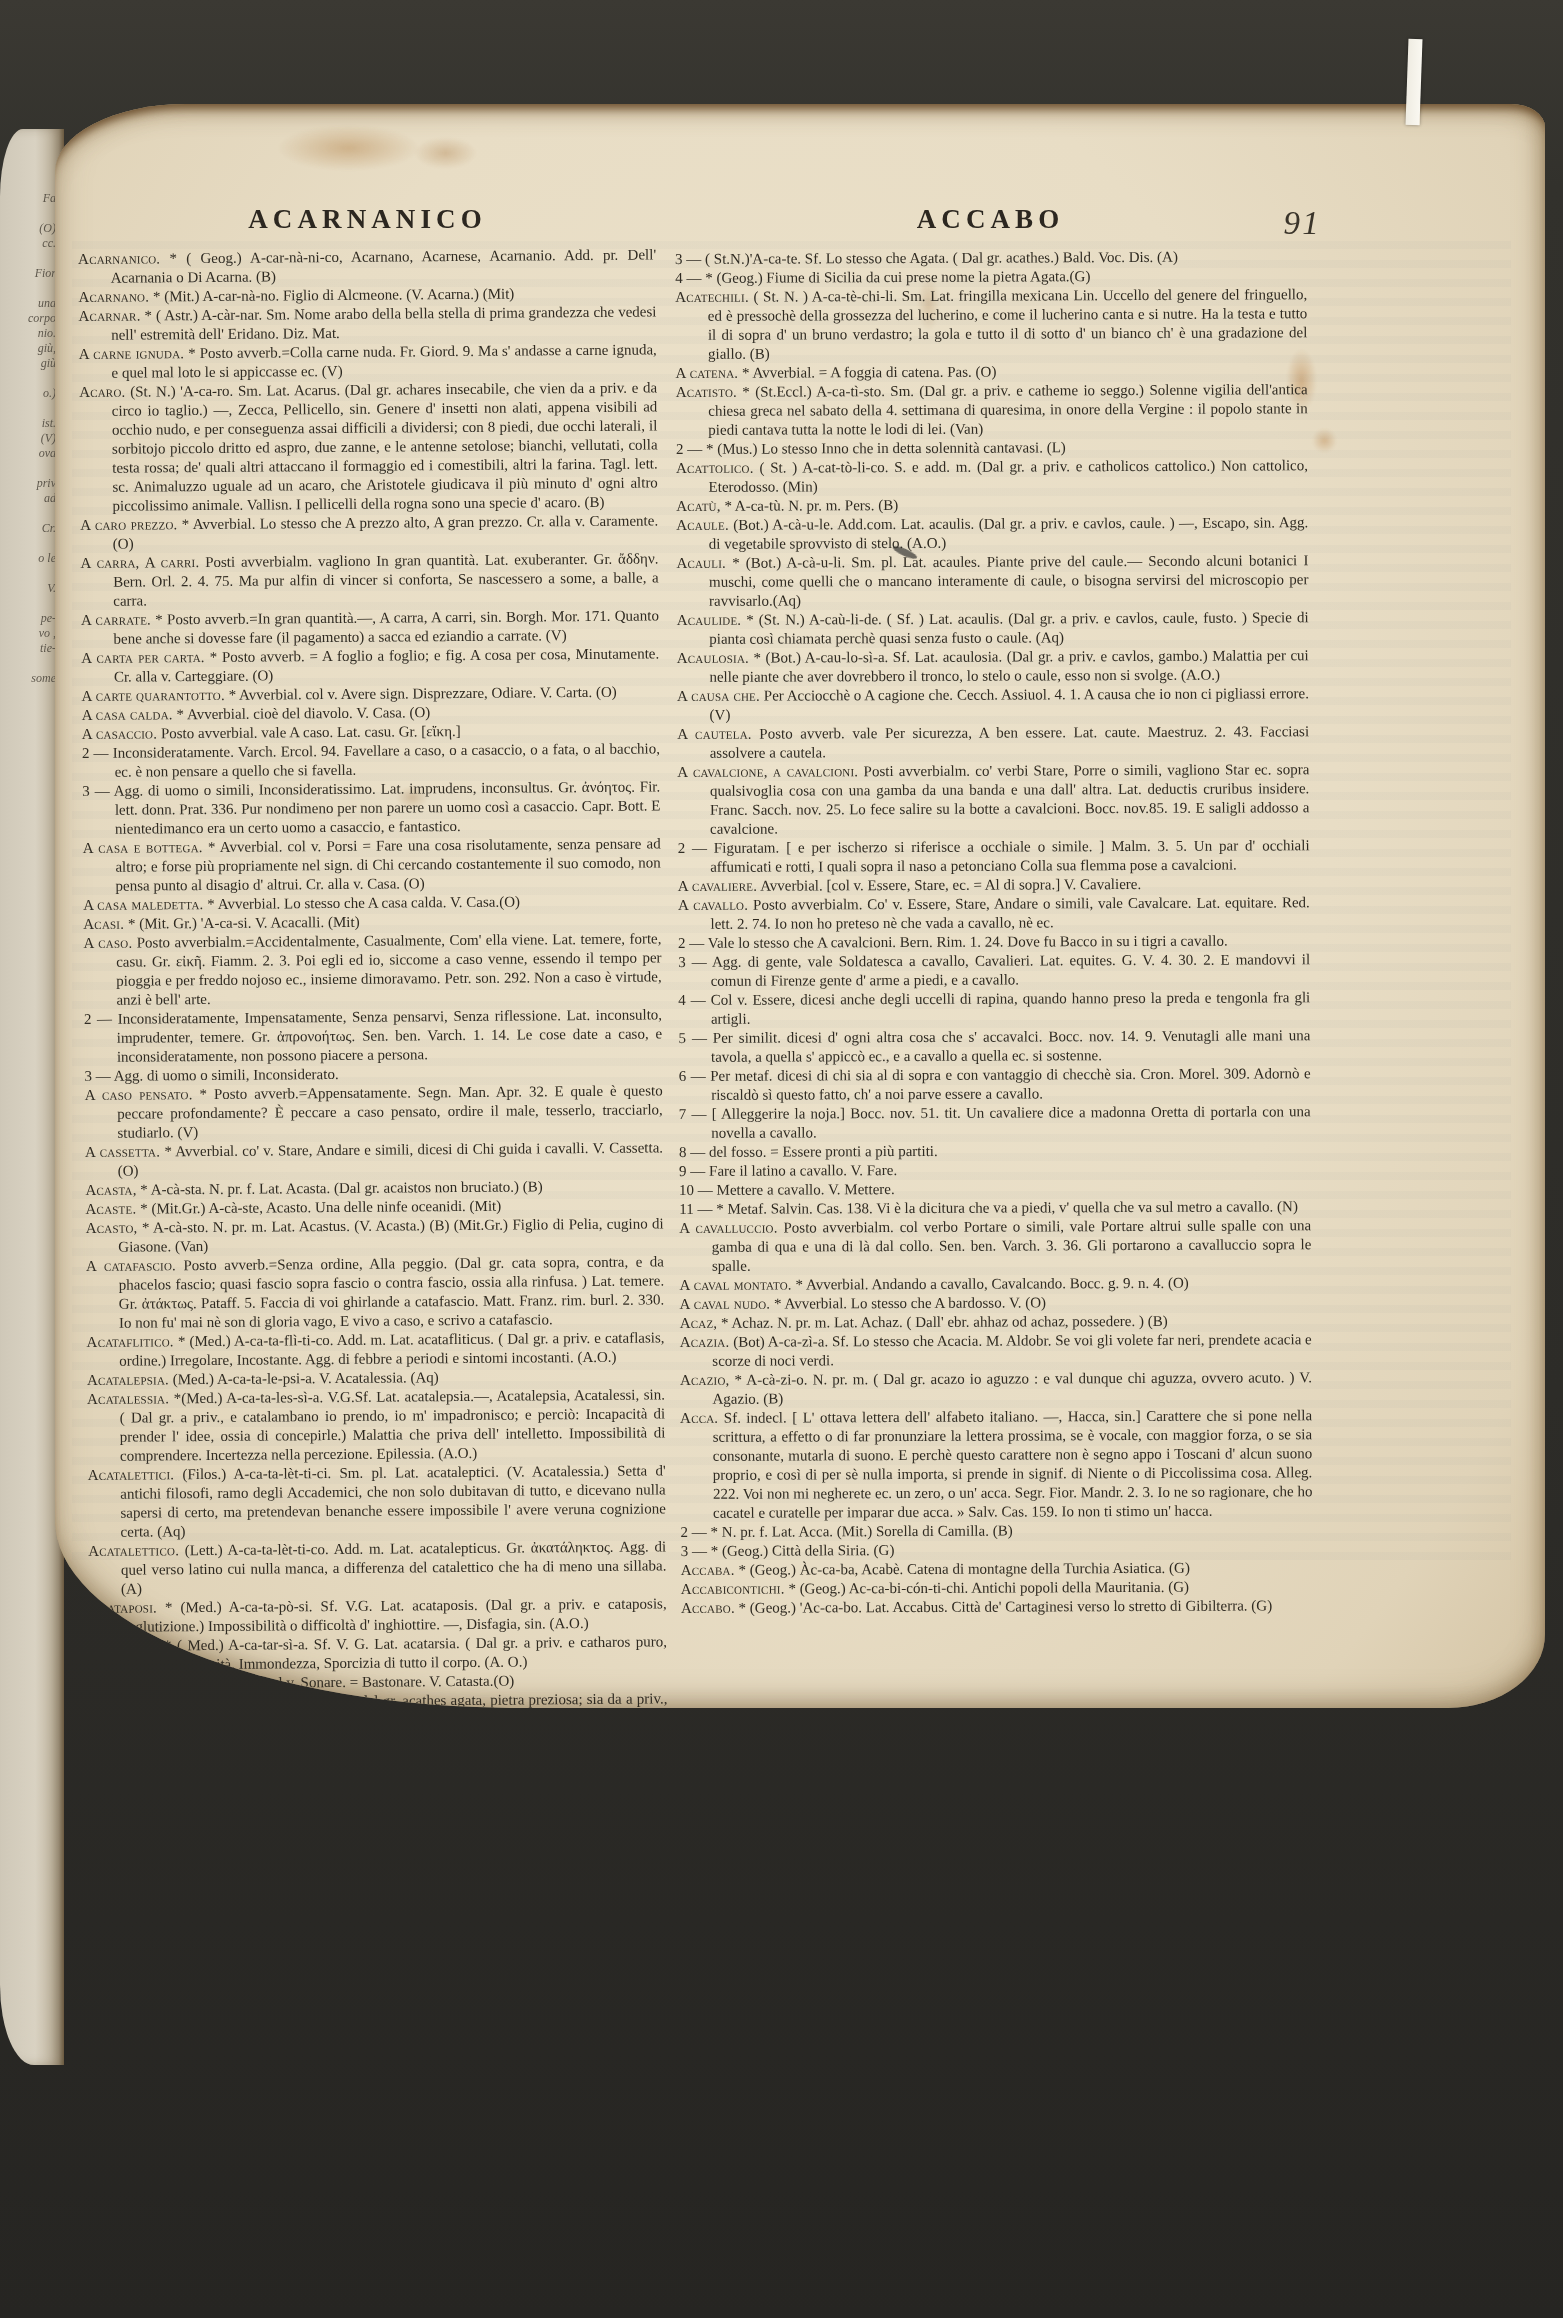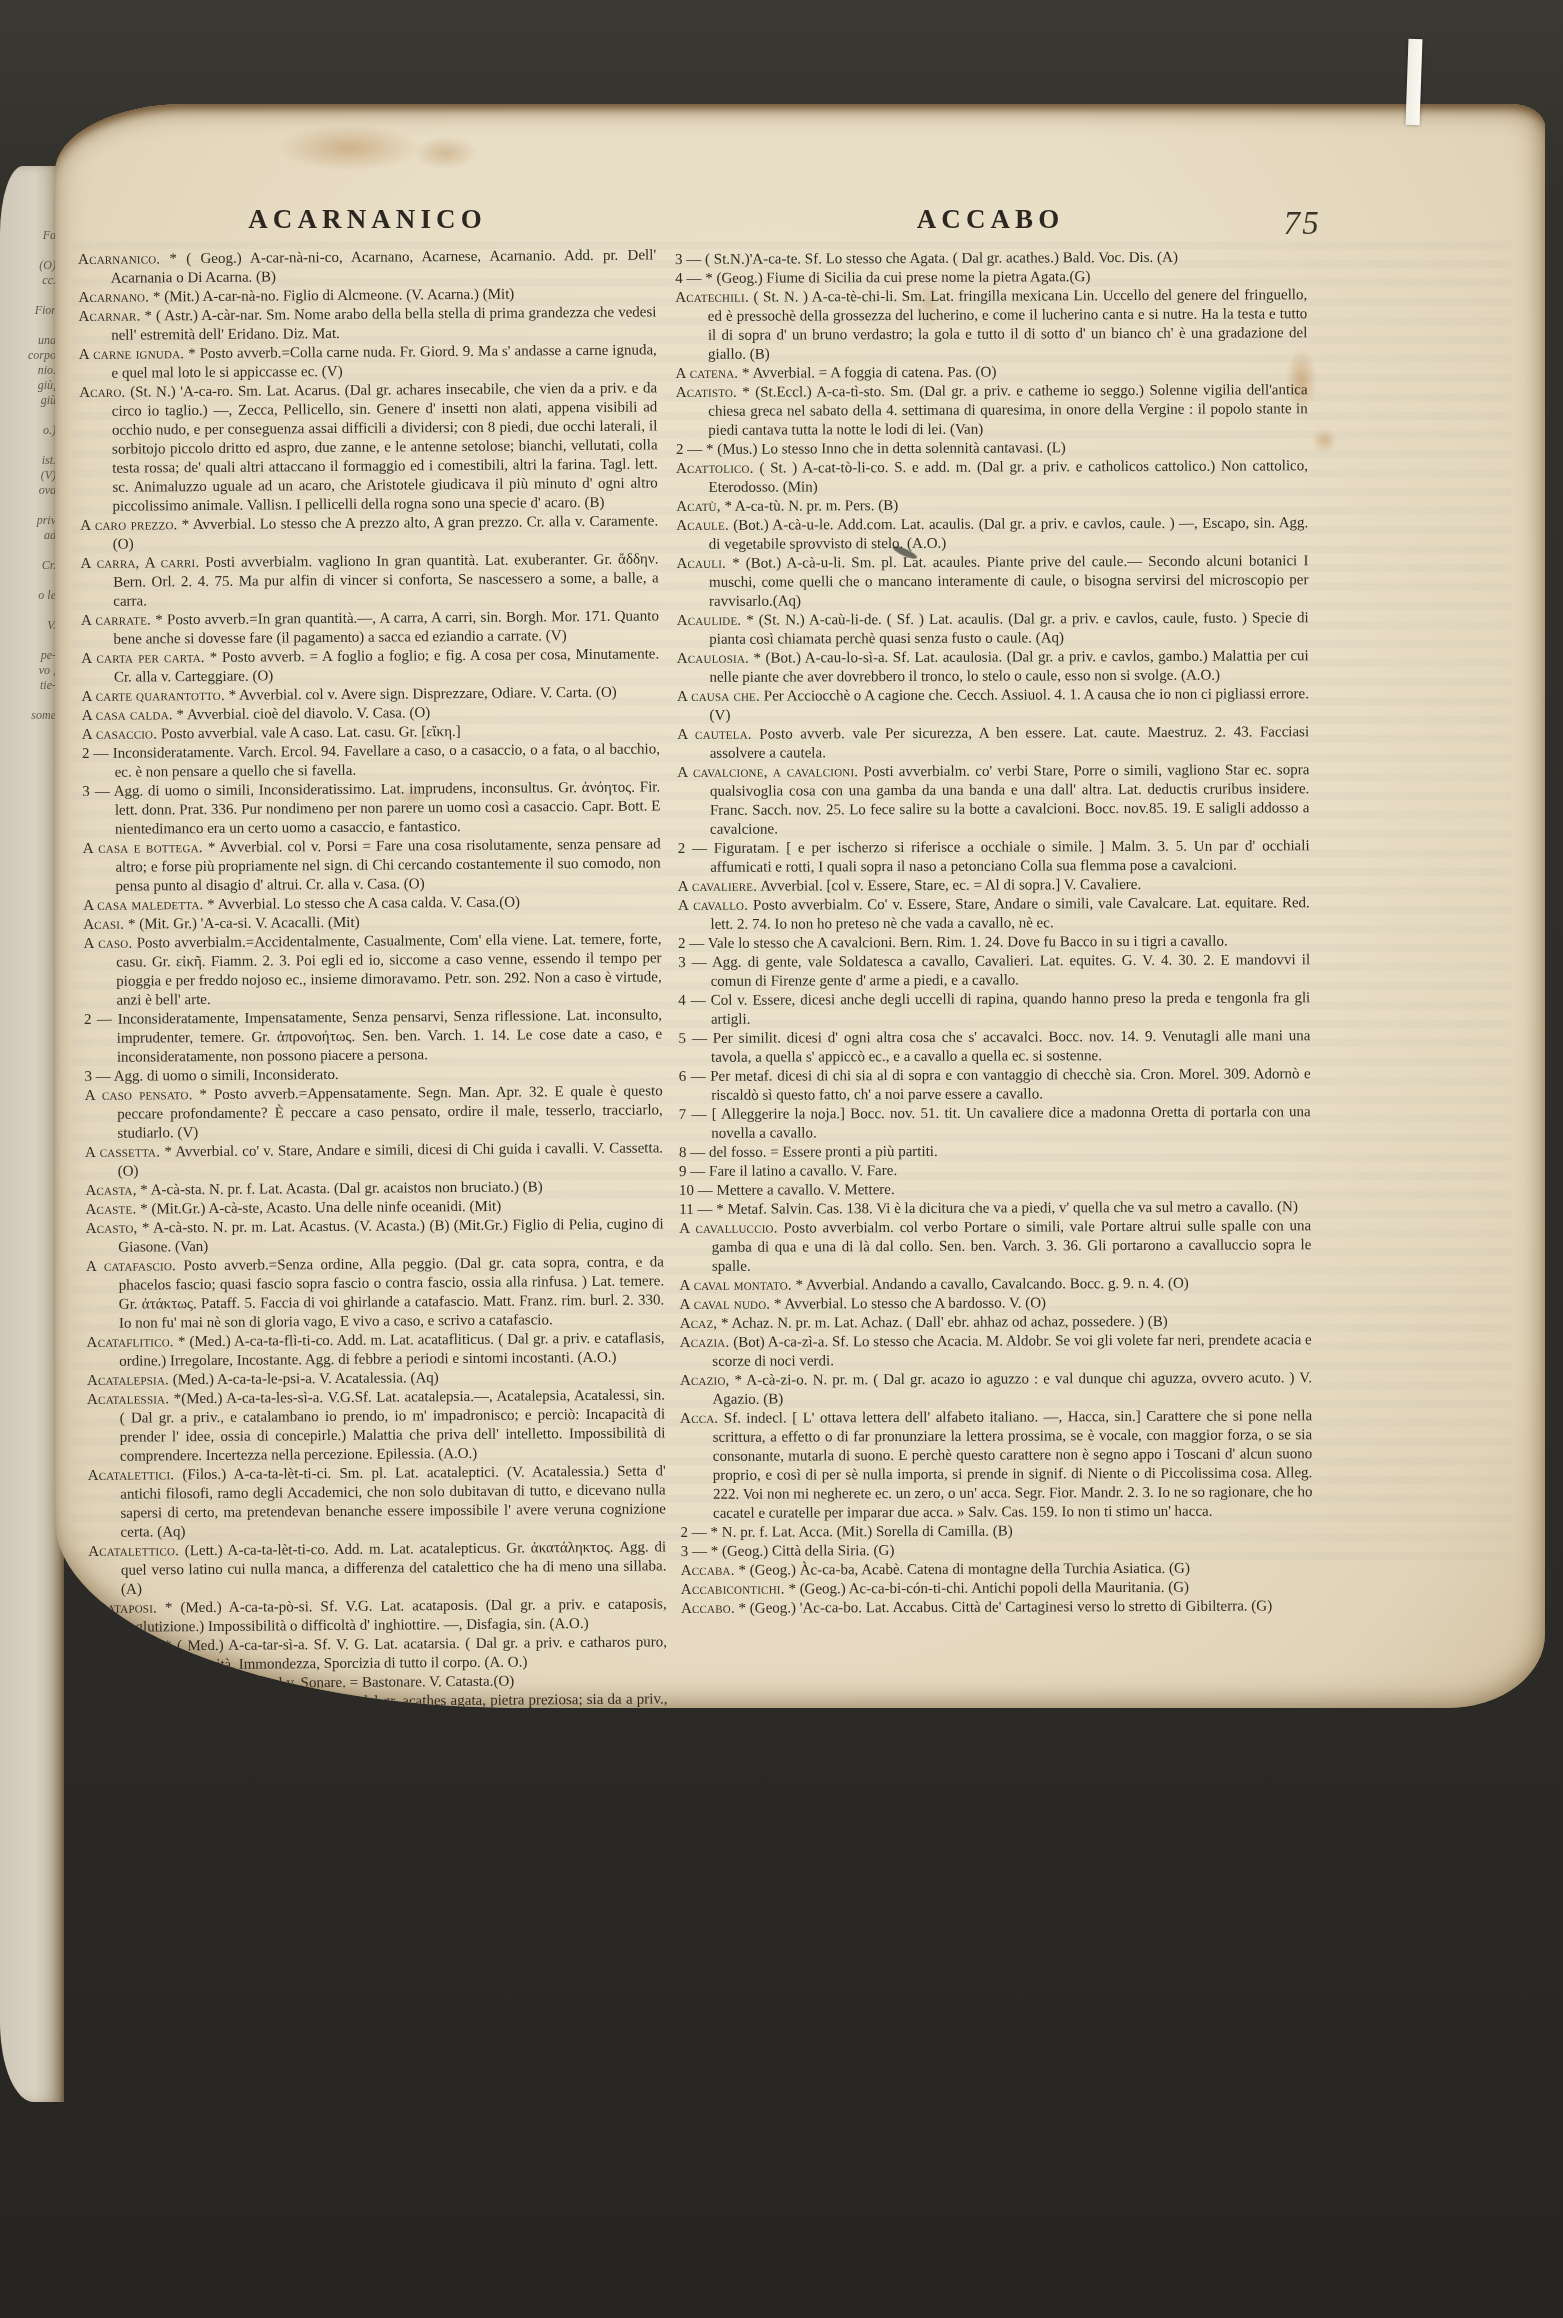--- a/index.html
+++ b/index.html
@@ -9,21 +9,20 @@
     font-family:"Liberation Serif","DejaVu Serif",serif;
   }
   .scan{position:relative;width:1563px;height:2319px;}
 
   
   .facing-page{
     position:absolute;left:0;top:129px;width:64px;height:1936px;
     background:linear-gradient(90deg,#cfc8b8 0%,#d9d2c2 55%,#b9ad96 92%,#8a7a5f 100%);
     border-radius:23px 0 0 34px / 68px 0 0 80px;
     box-shadow:inset -10.3px 0 12.5px -4.6px rgba(70,52,30,.55);
-    margin-top:37px;
   }
   .gutter-frags{
     position:absolute;right:8px;top:62px;width:51px;
     text-align:right;font-size:12px;line-height:15px;color:#4a443a;
     font-style:italic;opacity:.85;white-space:nowrap;overflow:hidden;
   }
   .frag{height:15px;}
 
   
   .page{
@@ -146,21 +145,21 @@
     <div class="stain s3"></div>
     <div class="stain s4"></div>
     <div class="stain s5"></div>
     <div class="stain s6"></div>
     <div class="stain s7"></div>
     <div class="stain s8"></div>
     <div class="smudge"></div>
 
     <div class="running-head rh-left">ACARNANICO</div>
     <div class="running-head rh-right">ACCABO</div>
-    <div class="page-number">75</div>
+    <div class="page-number">91</div>
 
     <div class="col col-left">
         <p class="entry"><span class="hw">Acarnanico.</span> <span class="bd">* ( Geog.) A-car-nà-ni-co, Acarnano, Acarnese, Acarnanio. Add. pr. Dell' Acarnania o Di Acarna. (B)</span></p>
         <p class="entry"><span class="hw">Acarnano.</span> <span class="bd">* (Mit.) A-car-nà-no. Figlio di Alcmeone. (V. Acarna.) (Mit)</span></p>
         <p class="entry"><span class="hw">Acarnar.</span> <span class="bd">* ( Astr.) A-càr-nar. Sm. Nome arabo della bella stella di prima grandezza che vedesi nell' estremità dell' Eridano. Diz. Mat.</span></p>
         <p class="entry"><span class="hw">A carne ignuda.</span> <span class="bd">* Posto avverb.=Colla carne nuda. Fr. Giord. 9. Ma s' andasse a carne ignuda, e quel mal loto le si appiccasse ec. (V)</span></p>
         <p class="entry"><span class="hw">Acaro.</span> <span class="bd">(St. N.) 'A-ca-ro. Sm. Lat. Acarus. (Dal gr. achares insecabile, che vien da a priv. e da circo io taglio.) —, Zecca, Pellicello, sin. Genere d' insetti non alati, appena visibili ad occhio nudo, e per conseguenza assai difficili a dividersi; con 8 piedi, due occhi laterali, il sorbitojo piccolo dritto ed aspro, due zanne, e le antenne setolose; bianchi, vellutati, colla testa rossa; de' quali altri attaccano il formaggio ed i comestibili, altri la farina. Tagl. lett. sc. Animaluzzo uguale ad un acaro, che Aristotele giudicava il più minuto d' ogni altro piccolissimo animale. Vallisn. I pellicelli della rogna sono una specie d' acaro. (B)</span></p>
         <p class="entry"><span class="hw">A caro prezzo.</span> <span class="bd">* Avverbial. Lo stesso che A prezzo alto, A gran prezzo. Cr. alla v. Caramente. (O)</span></p>
         <p class="entry"><span class="hw">A carra, A carri.</span> <span class="bd">Posti avverbialm. vagliono In gran quantità. Lat. exuberanter. Gr. ἄδδην. Bern. Orl. 2. 4. 75. Ma pur alfin di vincer si conforta, Se nascessero a some, a balle, a carra.</span></p>
         <p class="entry"><span class="hw">A carrate.</span> <span class="bd">* Posto avverb.=In gran quantità.—, A carra, A carri, sin. Borgh. Mor. 171. Quanto bene anche si dovesse fare (il pagamento) a sacca ed eziandio a carrate. (V)</span></p>

